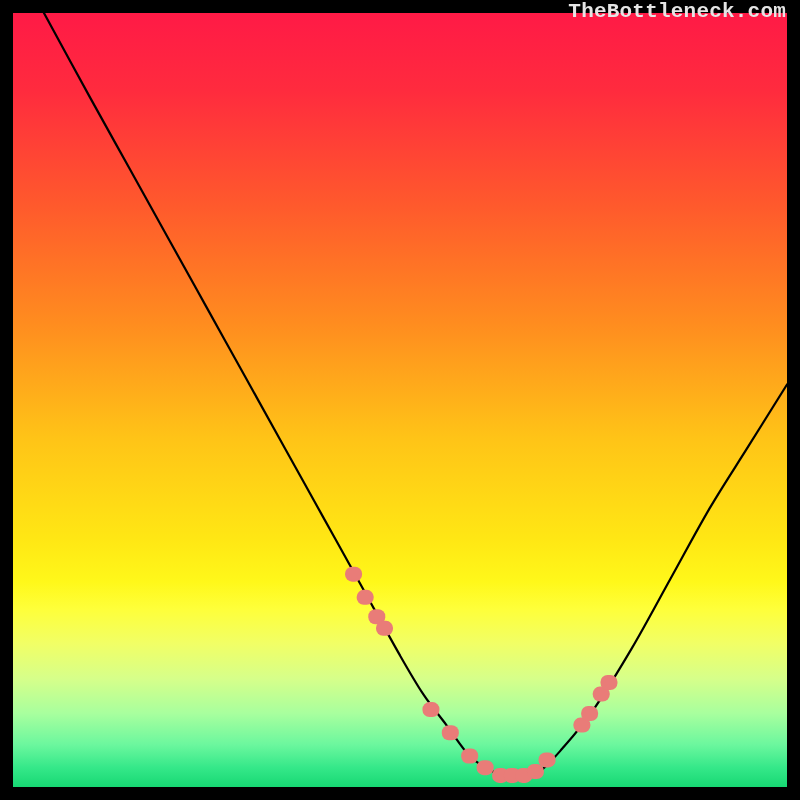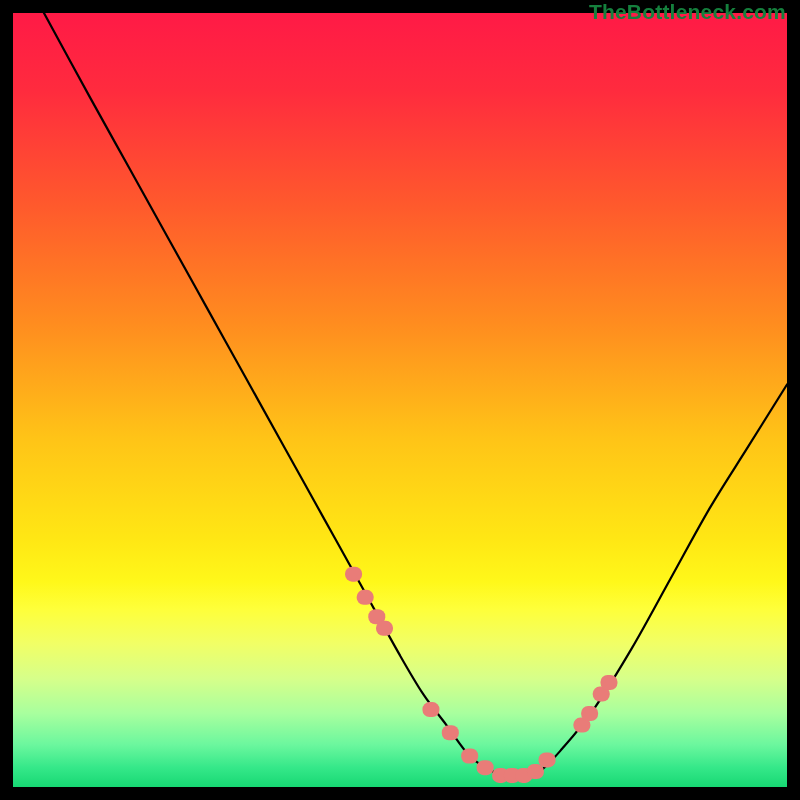--- a/index.html
+++ b/index.html
@@ -15,24 +15,24 @@
     left: 13px;
     top: 13px;
     width: 774px;
     height: 774px;
     background: #000;
   }
   .watermark {
     position: absolute;
     top: 0px;
     right: 14px;
-    font-family: Liberation Sans, sans-serif;
+    font-family: Liberation Mono, monospace;
     font-size: 21px;
     font-weight: 600;
-    color: #15803d;
+    color: #e5e5e5;
     letter-spacing: 0.2px;
     z-index: 10;
   }
   svg {
     position: absolute;
     left: 0;
     top: 0;
   }
 </style>
 </head>

